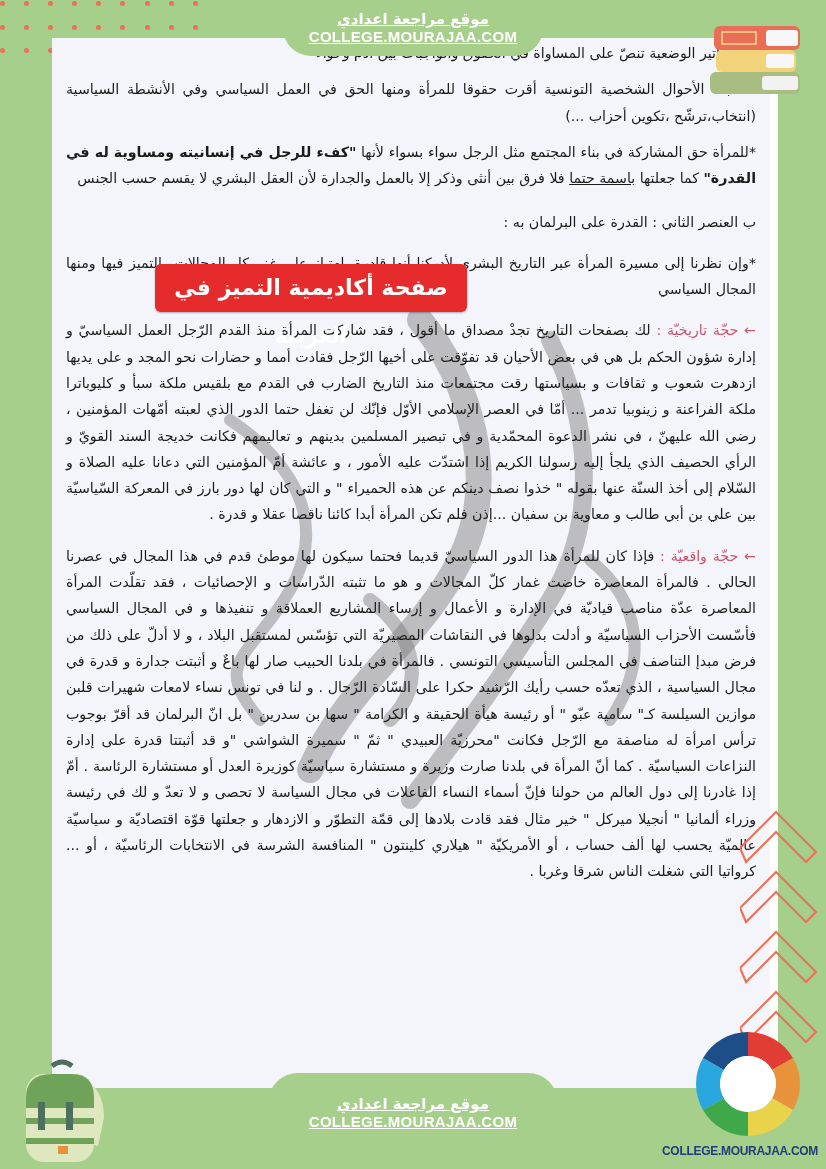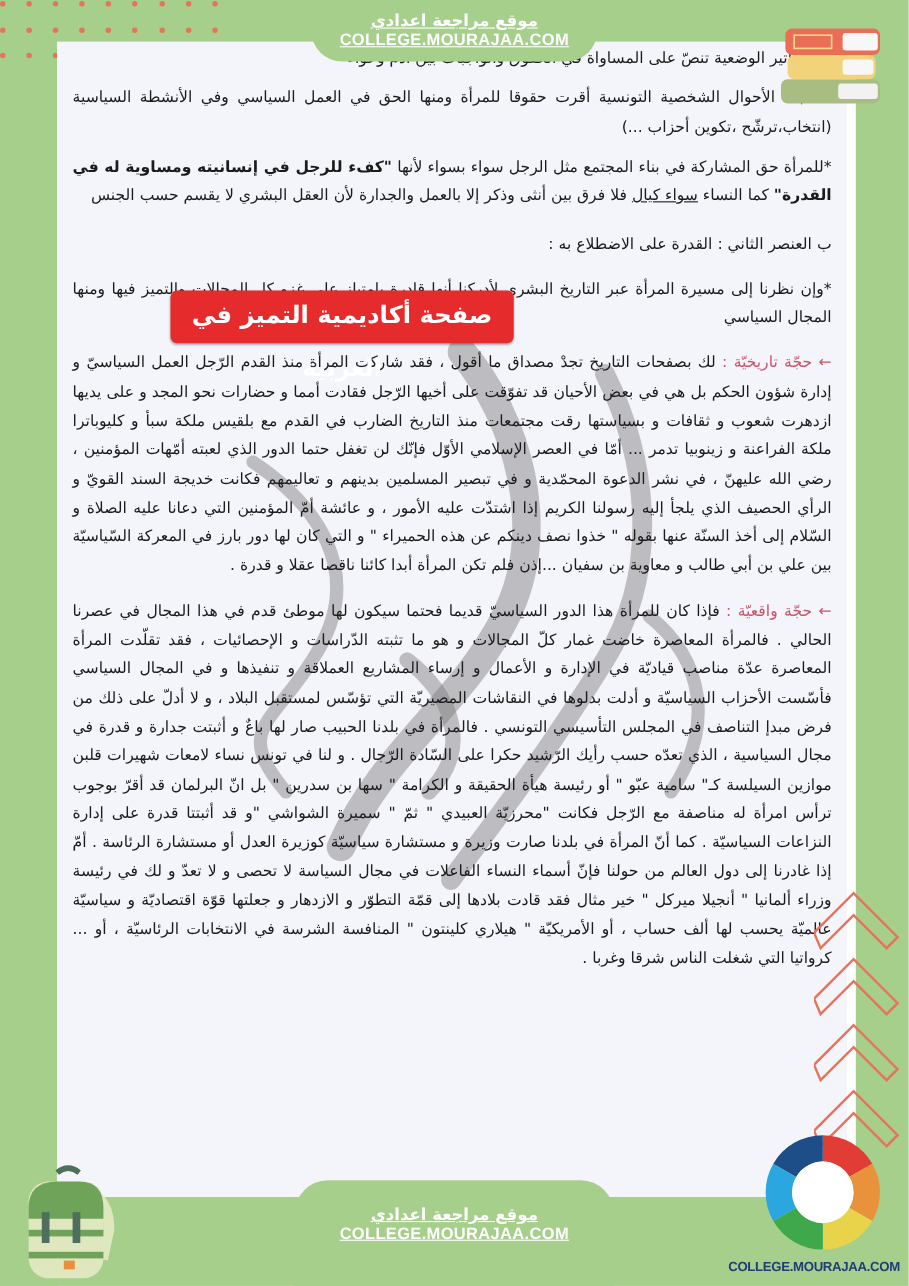--- a/index.html
+++ b/index.html
@@ -106,23 +106,23 @@
     <path d="M60 120 C 120 160, 160 220, 120 290 S 40 360, 90 420" stroke-width="12"></path>
     <path d="M200 300 C 240 330, 260 380, 220 420" stroke-width="14"></path>
     <path d="M420 260 C 470 300, 480 360, 440 420" stroke-width="12"></path>
   </g>
 </svg>
 
 <div class="content">
   <p class="p tight" style="padding-right:8px">الدساتير الوضعية تنصّ على المساواة في الحقوق والواجبات بين آدم وحواء</p>
   <p class="p tight">* مجلة الأحوال الشخصية التونسية أقرت حقوقا للمرأة ومنها الحق في العمل السياسي وفي الأنشطة السياسية (انتخاب،ترشّح ،تكوين أحزاب ...)</p>
   <p class="p">
-    <span>*للمرأة حق المشاركة في بناء المجتمع مثل الرجل سواء بسواء لأنها </span><span class="bold">"كفء للرجل في إنسانيته ومساوية له في القدرة"</span><span> كما النساء </span><span class="underline">سواء كيال</span><span> فلا فرق بين أنثى وذكر إلا بالعمل والجدارة لأن العقل البشري لا يقسم حسب الجنس</span>
+    <span>*للمرأة حق المشاركة في بناء المجتمع مثل الرجل سواء بسواء لأنها </span><span class="bold">"كفء للرجل في إنسانيته ومساوية له في القدرة"</span><span> كما جعلتها </span><span class="underline">باسمة حتما</span><span> فلا فرق بين أنثى وذكر إلا بالعمل والجدارة لأن العقل البشري لا يقسم حسب الجنس</span>
   </p>
-  <p class="p" style="margin-top:18px;margin-bottom:14px">ب العنصر الثاني : القدرة على الاضطلاع به :</p>
+  <p class="p" style="margin-top:18px;margin-bottom:14px">ب العنصر الثاني : القدرة على البرلمان به :</p>
   <p class="p">*وإن نظرنا إلى مسيرة المرأة عبر التاريخ البشري لأدركنا أنها قادرة بامتياز على غزو كل المجالات والتميز فيها ومنها المجال السياسي</p>
   <p class="p">
     <span class="arg-label">← حجّة تاريخيّة :</span><span> لك بصفحات التاريخ تجدْ مصداق ما أقول ، فقد شاركت المرأة منذ القدم الرّجل العمل السياسيّ و إدارة شؤون الحكم بل هي في بعض الأحيان قد تفوّقت على أخيها الرّجل فقادت أمما و حضارات نحو المجد و على يديها ازدهرت شعوب و ثقافات و بسياستها رقت مجتمعات منذ التاريخ الضارب في القدم مع بلقيس ملكة سبأ و كليوباترا ملكة الفراعنة و زينوبيا تدمر ... أمّا في العصر الإسلامي الأوّل فإنّك لن تغفل حتما الدور الذي لعبته أمّهات المؤمنين ، رضي الله عليهنّ ، في نشر الدعوة المحمّدية و في تبصير المسلمين بدينهم و تعاليمهم فكانت خديجة السند القويّ و الرأي الحصيف الذي يلجأ إليه رسولنا الكريم إذا اشتدّت عليه الأمور ، و عائشة أمّ المؤمنين التي دعانا عليه الصلاة و السّلام إلى أخذ السنّة عنها بقوله " خذوا نصف دينكم عن هذه الحميراء " و التي كان لها دور بارز في المعركة السّياسيّة بين علي بن أبي طالب و معاوية بن سفيان ...إذن فلم تكن المرأة أبدا كائنا ناقصا عقلا و قدرة .</span>
   </p>
   <p class="p">
     <span class="arg-label">← حجّة واقعيّة :</span><span> فإذا كان للمرأة هذا الدور السياسيّ قديما فحتما سيكون لها موطئ قدم في هذا المجال في عصرنا الحالي . فالمرأة المعاصرة خاضت غمار كلّ المجالات و هو ما تثبته الدّراسات و الإحصائيات ، فقد تقلّدت المرأة المعاصرة عدّة مناصب قياديّة في الإدارة و الأعمال و إرساء المشاريع العملاقة و تنفيذها و في المجال السياسي فأسّست الأحزاب السياسيّة و أدلت بدلوها في النقاشات المصيريّة التي تؤسّس لمستقبل البلاد ، و لا أدلّ على ذلك من فرض مبدإ التناصف في المجلس التأسيسي التونسي . فالمرأة في بلدنا الحبيب صار لها باعٌ و أثبتت جدارة و قدرة في مجال السياسية ، الذي تعدّه حسب رأيك الرّشيد حكرا على السّادة الرّجال . و لنا في تونس نساء لامعات شهيرات قلبن موازين السيلسة كـ" سامية عبّو " أو رئيسة هيأة الحقيقة و الكرامة " سها بن سدرين " بل انّ البرلمان قد أقرّ بوجوب ترأس امرأة له مناصفة مع الرّجل فكانت "محرزيّة العبيدي " ثمّ " سميرة الشواشي "و قد أثبتتا قدرة على إدارة النزاعات السياسيّة . كما أنّ المرأة في بلدنا صارت وزيرة و مستشارة سياسيّة كوزيرة العدل أو مستشارة الرئاسة . أمّ إذا غادرنا إلى دول العالم من حولنا فإنّ أسماء النساء الفاعلات في مجال السياسة لا تحصى و لا تعدّ و لك في رئيسة وزراء ألمانيا " أنجيلا ميركل " خير مثال فقد قادت بلادها إلى قمّة التطوّر و الازدهار و جعلتها قوّة اقتصاديّة و سياسيّة عالميّة يحسب لها ألف حساب ، أو الأمريكيّة " هيلاري كلينتون " المنافسة الشرسة في الانتخابات الرئاسيّة ، أو ... كرواتيا التي شغلت الناس شرقا وغربا .</span>
   </p>
 </div>
 
 <div class="red-badge">صفحة أكاديمية التميز في العربية</div>

